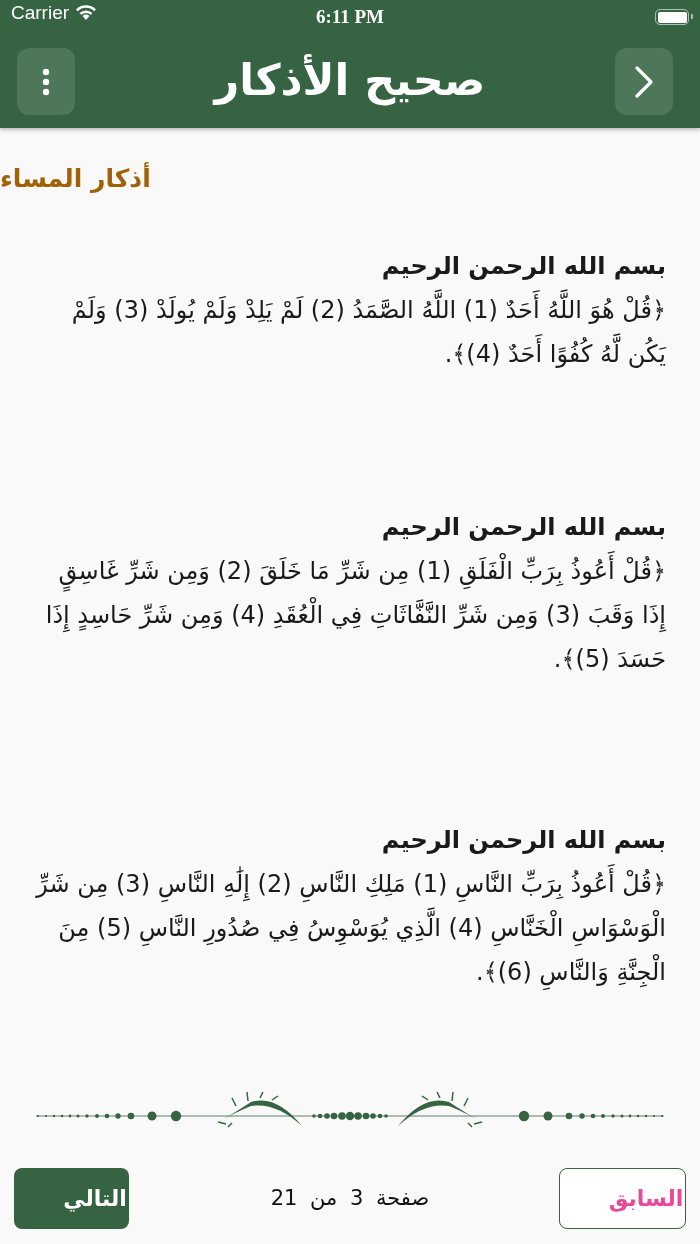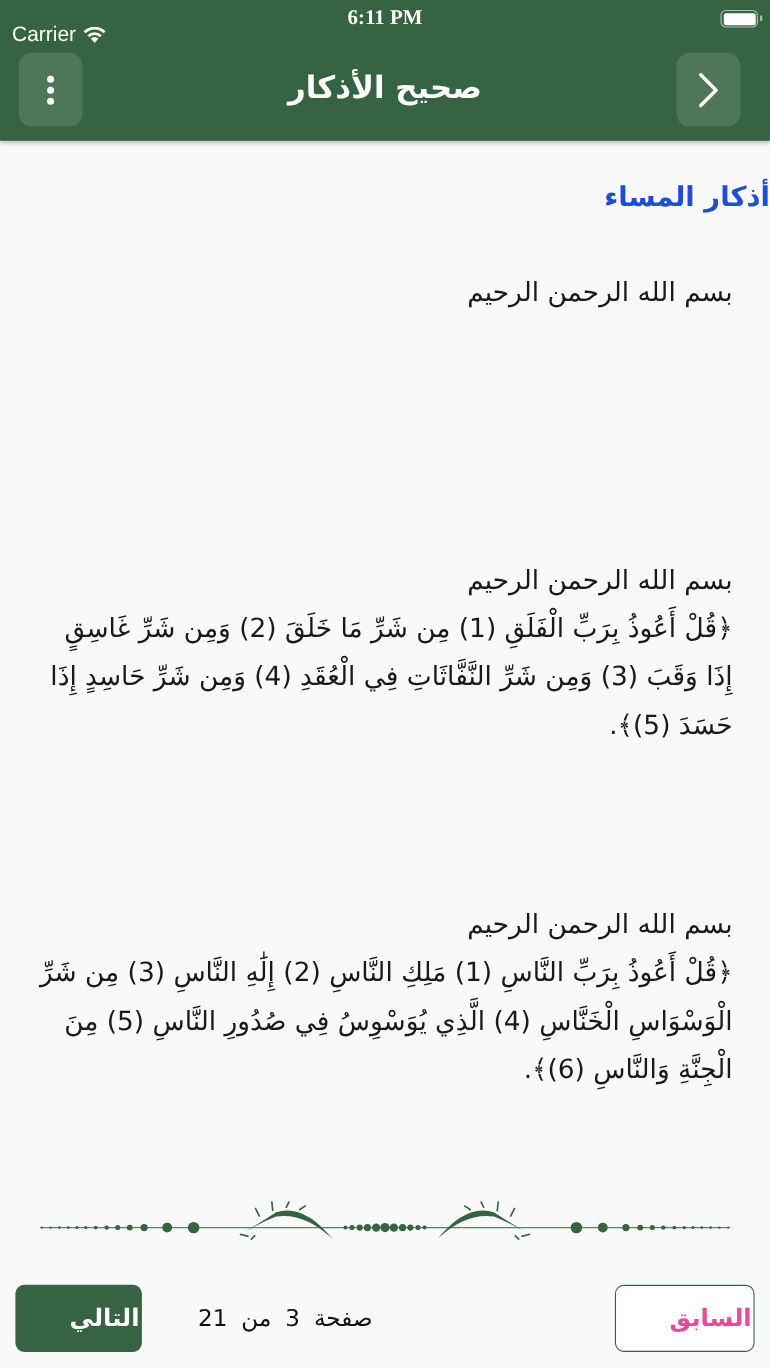--- a/index.html
+++ b/index.html
@@ -1,35 +1,35 @@
 <!DOCTYPE html>
 <html><head>
 <meta charset="utf-8">
 <style>
   html,body{margin:0;padding:0;}
   body{width:700px;height:1244px;background:#f9f9f9;font-family:"DejaVu Sans",sans-serif;position:relative;overflow:hidden;}
   .topbar{position:absolute;left:0;top:0;width:700px;height:128px;background:#366442;box-shadow:0 2px 4px rgba(0,0,0,0.25);}
   .status{position:absolute;top:0;left:0;width:700px;height:36px;color:#fff;font-family:"Liberation Sans",sans-serif;font-size:19px;}
-  .carrier{position:absolute;left:11px;top:21px;display:flex;align-items:center;gap:6px;}
+  .carrier{position:absolute;left:11px;top:2px;display:flex;align-items:center;gap:6px;}
   .time{position:absolute;left:0;width:700px;text-align:center;top:6px;font-weight:600;font-family:Liberation Serif, serif;}
   .battery{position:absolute;right:11px;top:9px;width:34px;height:16px;border:1.5px solid rgba(255,255,255,0.6);border-radius:5px;box-sizing:border-box;padding:1.5px;}
   .battery .fill{width:100%;height:100%;background:#fff;border-radius:2px;}
   .battery .tip{position:absolute;right:-5px;top:4px;width:2px;height:5px;background:rgba(255,255,255,0.6);border-radius:0 1px 1px 0;}
   .navbtn{position:absolute;top:48px;width:58px;height:67px;border-radius:12px;background:rgba(255,255,255,0.12);display:flex;align-items:center;justify-content:center;}
   .menu-btn{left:17px;}
   .next-nav-btn{left:615px;}
-  .title{position:absolute;top:52px;left:0;width:700px;text-align:center;color:#fff;font-size:28px;font-weight:bold;direction:rtl;line-height:56px;}
-  .section-title{position:absolute;top:164px;left:0;width:700px;text-align:right;font-size:25px;font-weight:bold;color:#1d4ed8;direction:rtl;}
+  .title{position:absolute;top:52px;left:0;width:700px;text-align:center;color:#fff;font-size:43px;font-weight:bold;direction:rtl;line-height:56px;}
+  .section-title{position:absolute;top:164px;left:0;width:700px;text-align:left;font-size:25px;font-weight:bold;color:#a16207;direction:rtl;}
   .dhikr{position:absolute;left:34px;width:632px;direction:rtl;text-align:right;color:#1a1a1a;font-size:24px;line-height:44px;}
-  .basmala{display:block;}
+  .basmala{display:block;font-weight:bold;}
   .ornament{position:absolute;left:36px;top:1092px;width:628px;height:40px;}
   .bottom-btn{position:absolute;top:1168px;height:61px;border-radius:8px;display:flex;align-items:center;justify-content:center;font-size:22px;font-weight:bold;direction:rtl;box-sizing:border-box;padding-left:47px;}
   .next-btn{left:14px;width:115px;background:#366442;color:#fff;}
   .prev-btn{left:559px;width:127px;background:#fff;border:1.5px solid #366442;color:#ec4899;}
-  .pager{position:absolute;top:1180px;left:180px;width:340px;text-align:left;font-size:21px;color:#111;direction:rtl;line-height:36px;word-spacing:6px;}
+  .pager{position:absolute;top:1180px;left:180px;width:340px;text-align:center;font-size:21px;color:#111;direction:rtl;line-height:36px;word-spacing:6px;}
 </style>
 </head>
 <body>
 
 <div class="topbar">
   <div class="status">
     <div class="carrier">
       <span>Carrier</span>
       <svg width="22" height="16" viewBox="0 0 22 16">
         <path d="M11 15 L7.5 11 A5 5 0 0 1 14.5 11 Z" fill="#fff"></path>
@@ -56,20 +56,21 @@
     <svg width="22" height="34" viewBox="0 0 22 34">
       <polyline points="4,3 18,17 4,31" fill="none" stroke="#fff" stroke-width="3.2" stroke-linecap="round" stroke-linejoin="round"></polyline>
     </svg>
   </div>
 </div>
 
 <div class="section-title">أذكار المساء</div>
 
 <div class="dhikr" style="top:244px;">
   <span class="basmala">بسم الله الرحمن الرحيم</span>
+  <span>﴿قُلْ هُوَ اللَّهُ أَحَدٌ (1) اللَّهُ الصَّمَدُ (2) لَمْ يَلِدْ وَلَمْ يُولَدْ (3) وَلَمْ يَكُن لَّهُ كُفُوًا أَحَدٌ (4)﴾.</span>
 </div>
 
 <div class="dhikr" style="top:505px;">
   <span class="basmala">بسم الله الرحمن الرحيم</span>
   <span>﴿قُلْ أَعُوذُ بِرَبِّ الْفَلَقِ (1) مِن شَرِّ مَا خَلَقَ (2) وَمِن شَرِّ غَاسِقٍ إِذَا وَقَبَ (3) وَمِن شَرِّ النَّفَّاثَاتِ فِي الْعُقَدِ (4) وَمِن شَرِّ حَاسِدٍ إِذَا حَسَدَ (5)﴾.</span>
 </div>
 
 <div class="dhikr" style="top:818px;">
   <span class="basmala">بسم الله الرحمن الرحيم</span>
   <span>﴿قُلْ أَعُوذُ بِرَبِّ النَّاسِ (1) مَلِكِ النَّاسِ (2) إِلَٰهِ النَّاسِ (3) مِن شَرِّ الْوَسْوَاسِ الْخَنَّاسِ (4) الَّذِي يُوَسْوِسُ فِي صُدُورِ النَّاسِ (5) مِنَ الْجِنَّةِ وَالنَّاسِ (6)﴾.</span>

